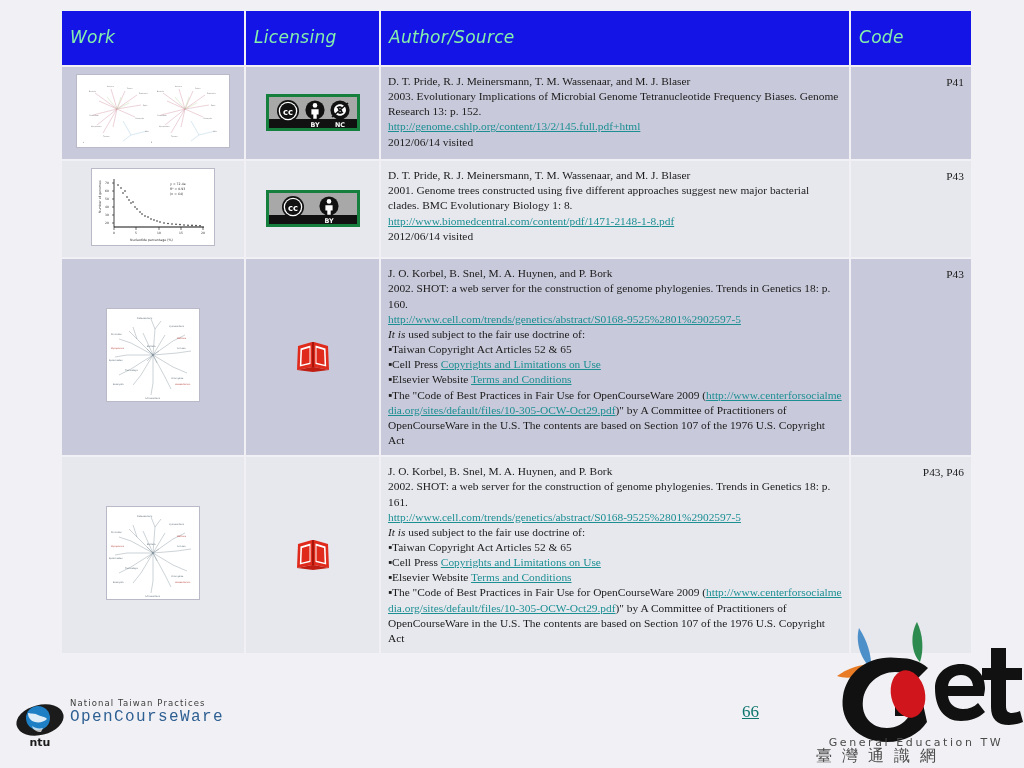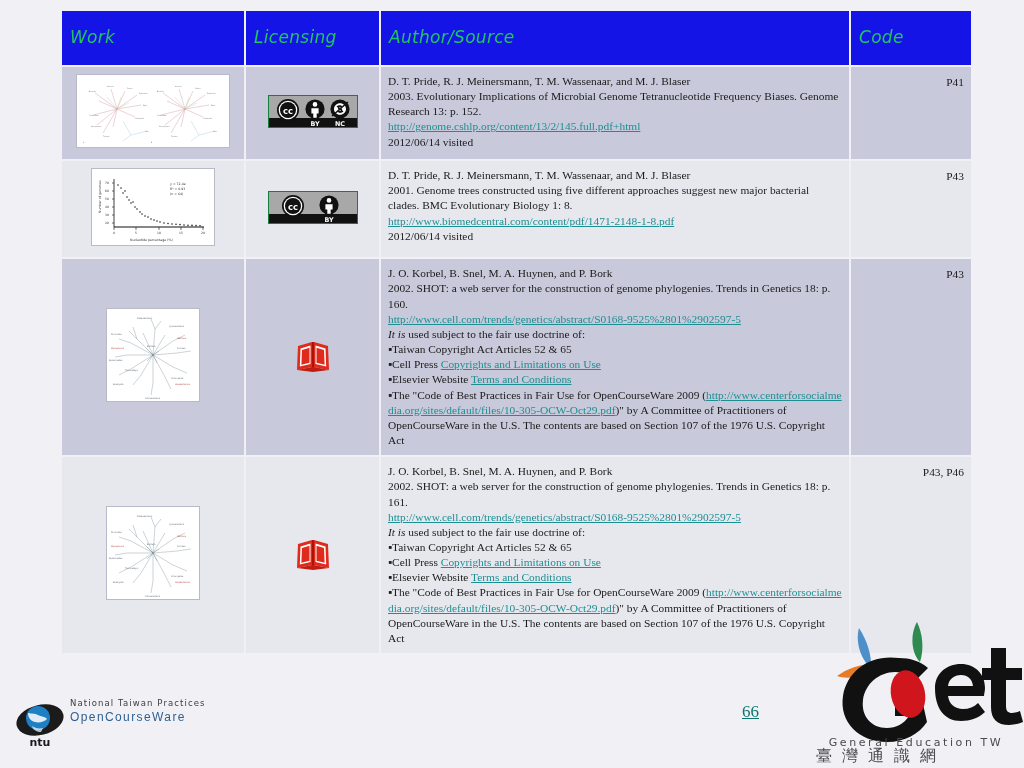--- a/index.html
+++ b/index.html
@@ -20,21 +20,21 @@
     position: absolute;
     left: 60px;
     top: 9px;
     width: 905px;
     border-collapse: separate;
     border-spacing: 2px;
     table-layout: fixed;
   }
   .slide-table th {
     background: #1414e6;
-    color: #22c55e;
+    color: #86efac;
     font-family: "DejaVu Sans", sans-serif;
     font-weight: normal;
     font-size: 17px;
     text-align: left;
     padding: 8px 8px 10px 8px;
     letter-spacing: 0.3px;
     font-style: italic;
     vertical-align: middle;
     height: 36px;
   }
@@ -66,21 +66,21 @@
     border: 1px solid #b9b9c8;
     position: relative;
     overflow: hidden;
   }
   .thumb svg { display: block; }
 
   
   .cc-badge {
     display: inline-block;
     background: #a8a8a8;
-    border: 1px solid #15803d;
+    border: 3px solid #15803d;
     padding: 0;
     line-height: 0;
   }
 
   
   .book-icon { display: inline-block; line-height: 0; }
 
   
   .lnk {
     color: #1c8f93;
@@ -111,22 +111,22 @@
   }
   .ntu-text { position: absolute; left: 56px; top: 0px; }
   .ntu-line1 {
     font-family: "DejaVu Sans", sans-serif;
     font-size: 8.5px;
     color: #3c3c3c;
     letter-spacing: 1.1px;
     line-height: 11px;
   }
   .ntu-line2 {
-    font-family: Liberation Sans, sans-serif;
-    font-size: 12px;
+    font-family: Liberation Mono, monospace;
+    font-size: 16px;
     color: #2e5f92;
     letter-spacing: 1.4px;
     line-height: 17px;
   }
   .ntu-line3 {
     font-family: "DejaVu Sans", sans-serif;
     font-size: 19px;
     font-weight: bold;
     color: #141414;
     letter-spacing: 1px;

